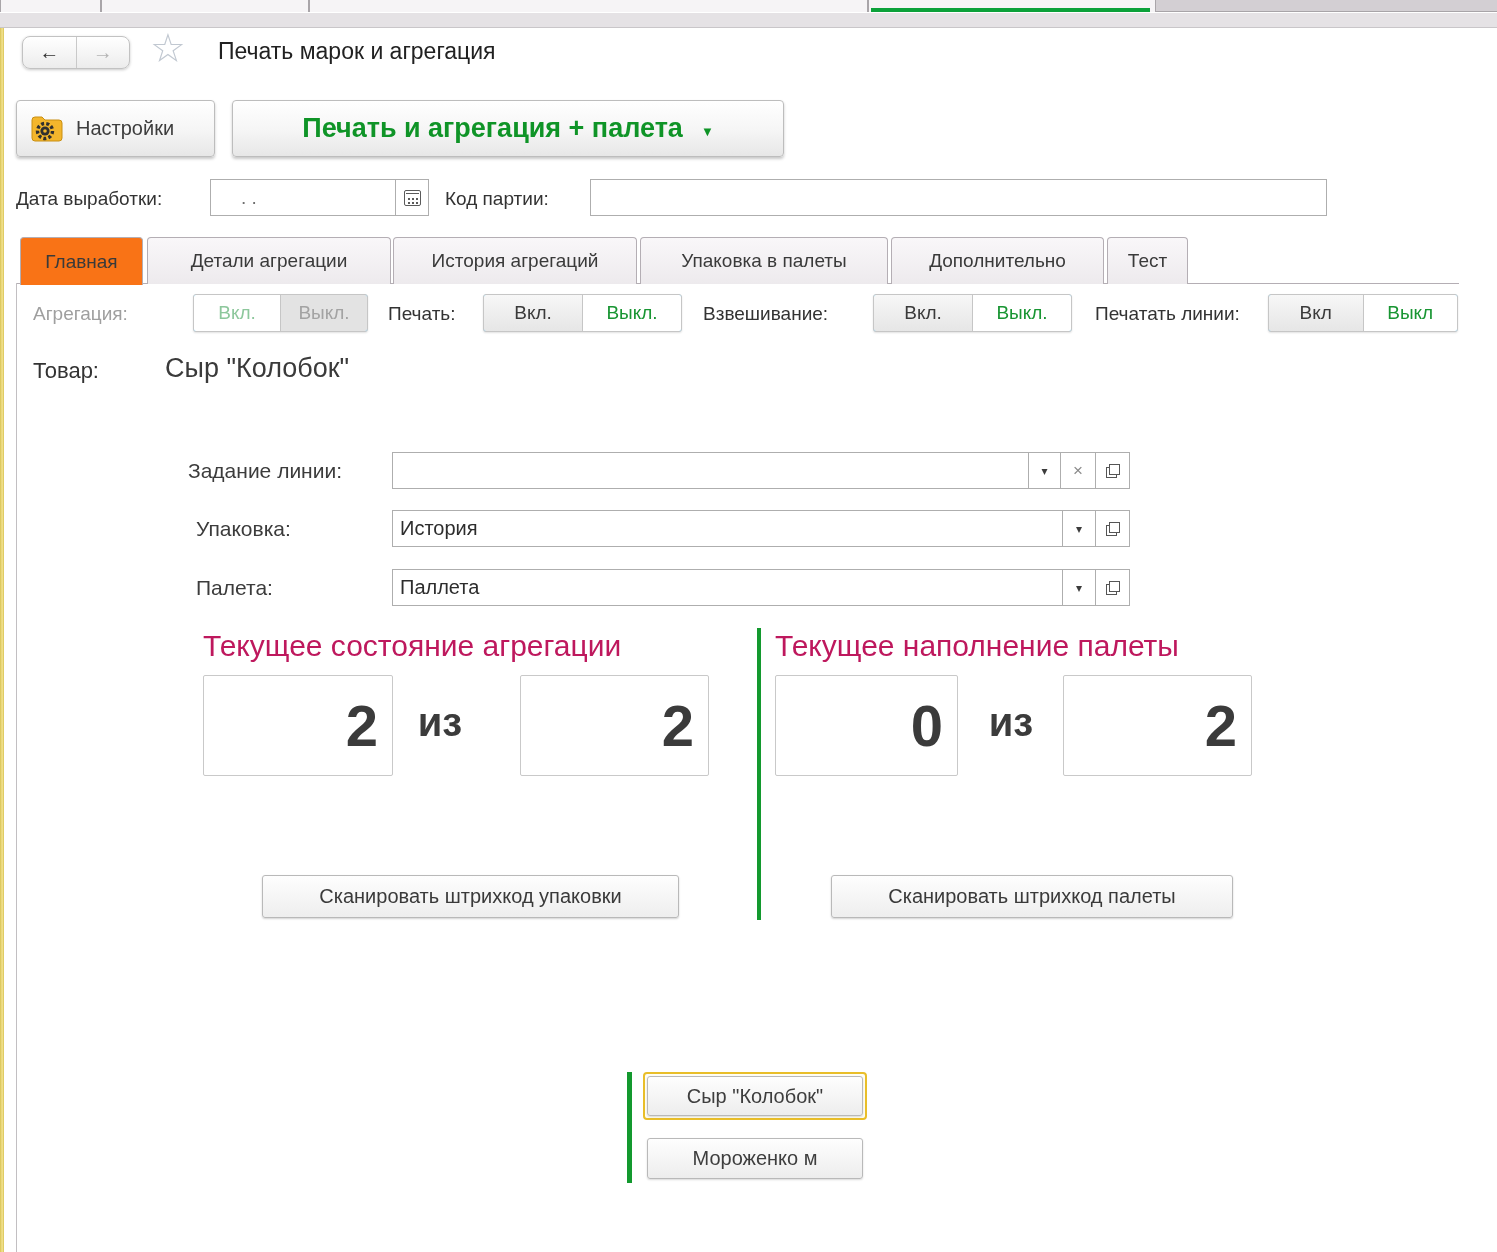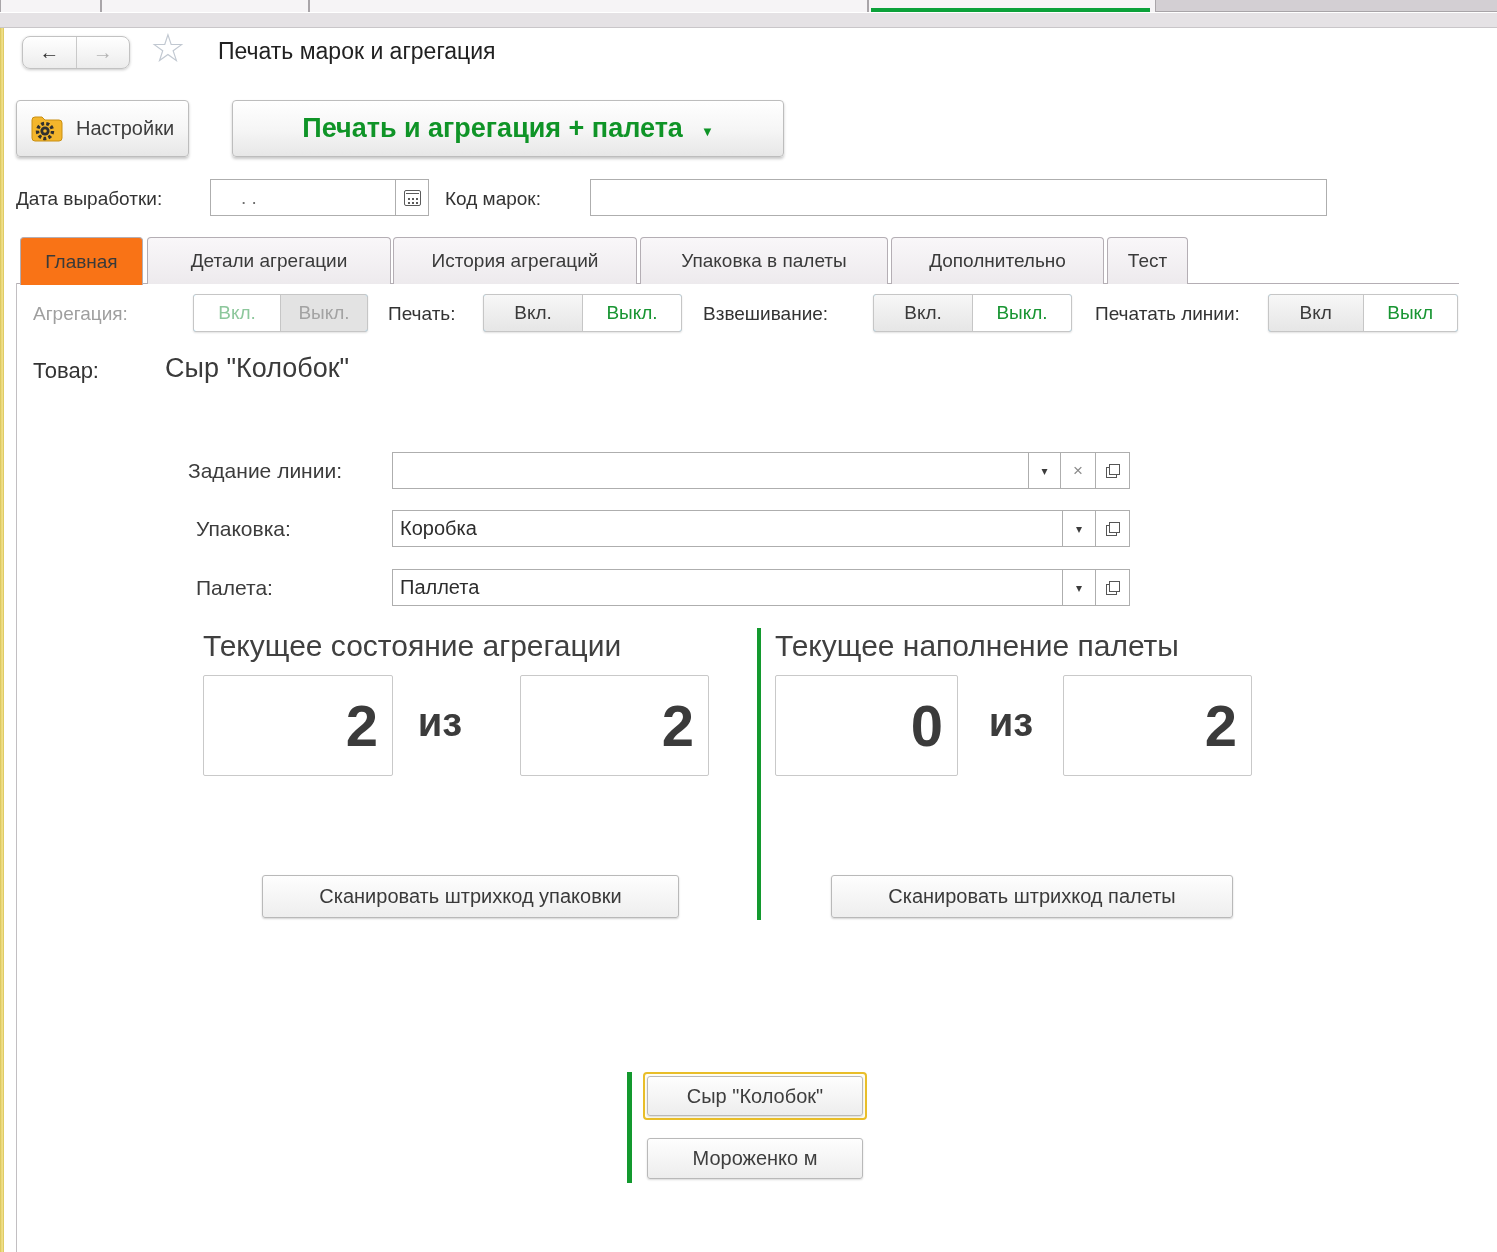--- a/index.html
+++ b/index.html
@@ -34,21 +34,21 @@
   .star { position:absolute; left:150px; top:28px; font-size:40px; color:#c1c8d1; line-height:1; }
   .page-title { position:absolute; left:218px; top:38px; font-size:23px; color:#212121; white-space:nowrap; }
 
   .btn {
     position:absolute; border:1px solid #bdbdbd; border-radius:4px;
     background:linear-gradient(#ffffff,#f5f5f5 55%,#e7e7e7);
     box-shadow:0 2px 3px rgba(0,0,0,.22);
     display:flex; align-items:center; justify-content:center;
     font-size:20px; color:#3e3e3e; white-space:nowrap;
   }
-  .btn-settings { left:16px; top:100px; width:173px; height:57px; justify-content:flex-start; padding-left:14px; gap:13px; }
+  .btn-settings { left:16px; top:100px; width:199px; height:57px; justify-content:flex-start; padding-left:14px; gap:13px; }
   .btn-primary  { left:232px; top:100px; width:552px; height:57px; }
   .btn-primary .txt { font-size:27px; font-weight:bold; color:#0f9427; }
   .btn-primary .caret { color:#0f9427; font-size:13px; margin-left:18px; margin-top:6px; }
 
   .lbl { position:absolute; font-size:19px; color:#333333; white-space:nowrap; }
 
   .input { position:absolute; border:1px solid #aeaeae; background:#ffffff;
     display:flex; align-items:center; font-size:20px; color:#2d2d2d; padding:0 7px; }
 
   .mini-btn { position:absolute; border:1px solid #aeaeae; background:#ffffff;
@@ -81,21 +81,21 @@
   .t-green   { background:#ffffff; color:#189532; }
   .t-dis-green   { background:#ffffff; color:#8dc79c; }
   .t-dis-pressed { background:#e3e3e3; color:#a3a3a3; }
   .lbl-dis { color:#9f9f9f; }
 
   .product-label { position:absolute; left:33px; top:358px; font-size:22px; color:#333; }
   .product-value { position:absolute; left:165px; top:353px; font-size:27px; color:#3a3a3a; white-space:nowrap; }
 
   .field-lbl { position:absolute; font-size:21px; color:#3c3c3c; white-space:nowrap; }
 
-  .gh { position:absolute; top:629px; font-size:30px; color:#404040; white-space:nowrap; }
+  .gh { position:absolute; top:629px; font-size:30px; color:#be185d; white-space:nowrap; }
   .g-divider { position:absolute; left:757px; top:628px; width:4px; height:292px; background:#13992e; }
   .numbox { position:absolute; top:675px; height:101px; border:1px solid #c9c9c9; border-radius:2px; background:#fff;
     display:flex; align-items:center; justify-content:flex-end; padding-right:14px;
     font-size:58px; font-weight:bold; color:#3b3b3b; }
   .of { position:absolute; top:700px; font-size:40px; font-weight:bold; color:#3b3b3b; text-align:center; }
 
   .scan-btn { position:absolute; top:875px; height:43px; border:1px solid #b9b9b9; border-radius:3px;
     background:linear-gradient(#fefefe,#eeeeee); box-shadow:0 1px 2px rgba(0,0,0,.18);
     display:flex; align-items:center; justify-content:center; font-size:20px; color:#3a3a3a; white-space:nowrap; }
 
@@ -144,21 +144,21 @@
 <div class="btn btn-primary">
   <span class="txt">Печать и агрегация + палета</span>
   <span class="caret">▼</span>
 </div>
 
 <div class="lbl" style="left:16px;top:188px;">Дата выработки:</div>
 <div class="input" style="left:210px;top:179px;width:186px;height:37px;padding-left:30px;color:#6f6f6f;font-size:19px;">.  .</div>
 <div class="mini-btn" style="left:395px;top:179px;width:34px;height:37px;">
   <span class="ic-cal"></span>
 </div>
-<div class="lbl" style="left:445px;top:188px;">Код марок:</div>
+<div class="lbl" style="left:445px;top:188px;">Код партии:</div>
 <div class="input" style="left:590px;top:179px;width:737px;height:37px;"></div>
 
 <div class="h-line"></div>
 <div class="v-line"></div>
 <div class="tab active" style="left:20px;width:123px;">
     <span>Главная</span>
   </div>
 <div class="tab" style="left:147px;width:244px;">
     <span>Детали агрегации</span>
   </div>
@@ -208,21 +208,21 @@
     <span class="dd-caret">▾</span>
   </div>
 <div class="mini-btn" style="left:1060px;top:452px;width:36px;height:37px;">
     <span class="x-glyph">×</span>
   </div>
 <div class="mini-btn" style="left:1095px;top:452px;width:35px;height:37px;">
     <span class="ic-copy"></span>
   </div>
 
 <div class="field-lbl" style="left:196px;top:517px;">Упаковка:</div>
-<div class="input" style="left:392px;top:510px;width:671px;height:37px;">Коробка</div>
+<div class="input" style="left:392px;top:510px;width:671px;height:37px;">История</div>
 <div class="mini-btn" style="left:1062px;top:510px;width:34px;height:37px;">
     <span class="dd-caret">▾</span>
   </div>
 <div class="mini-btn" style="left:1095px;top:510px;width:35px;height:37px;">
     <span class="ic-copy"></span>
   </div>
 
 <div class="field-lbl" style="left:196px;top:576px;">Палета:</div>
 <div class="input" style="left:392px;top:569px;width:671px;height:37px;">Паллета</div>
 <div class="mini-btn" style="left:1062px;top:569px;width:34px;height:37px;">

